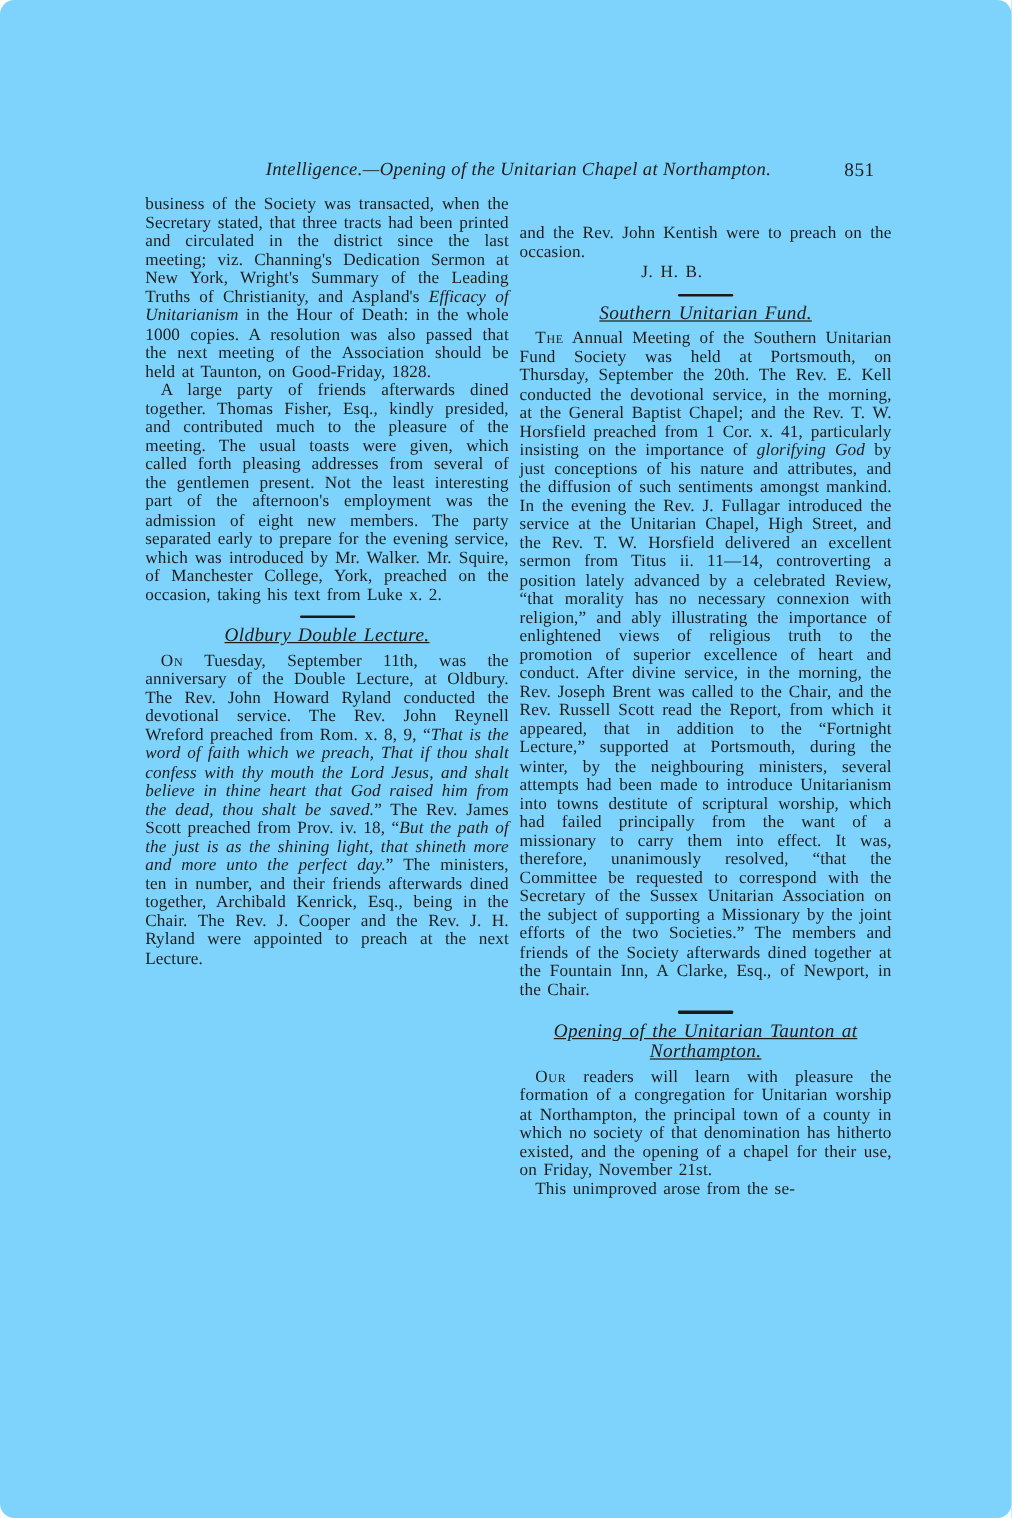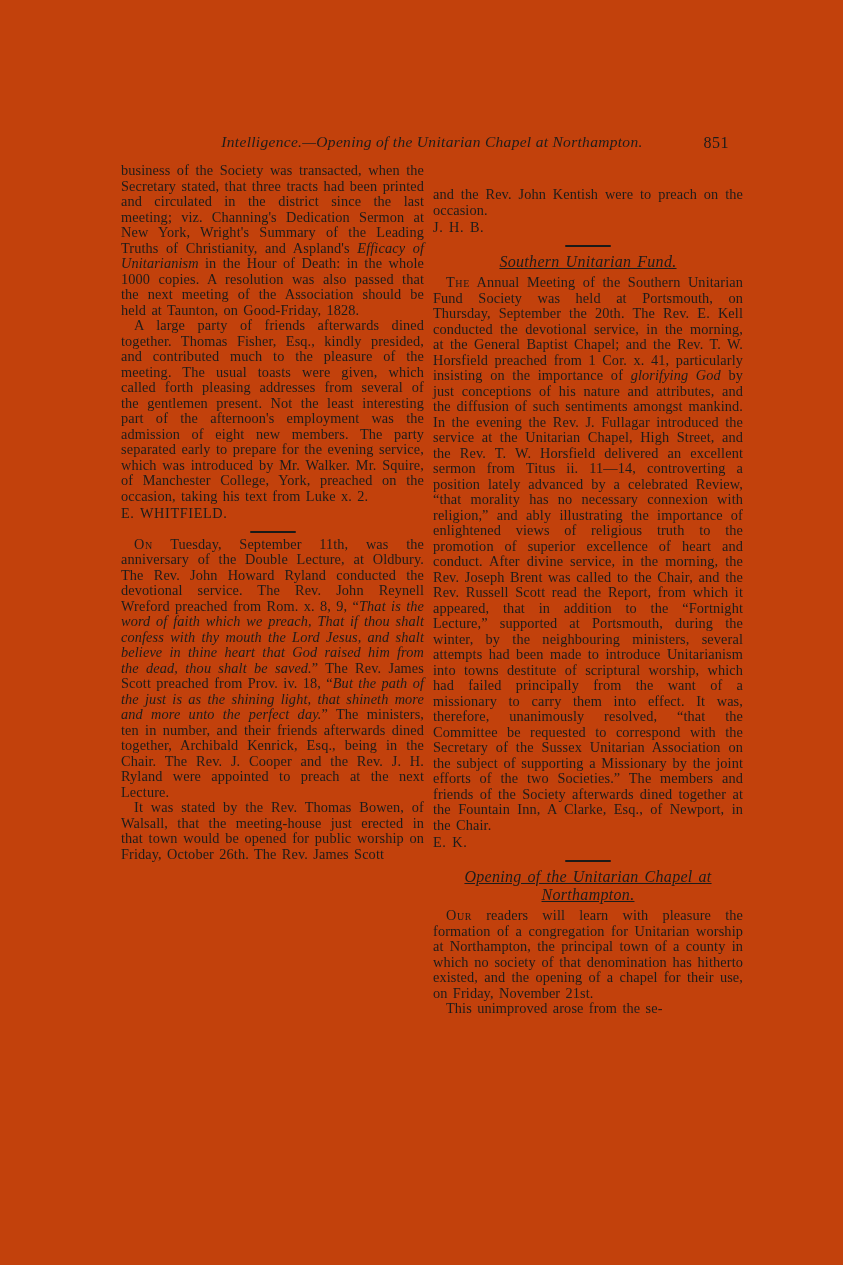--- a/index.html
+++ b/index.html
@@ -46,21 +46,21 @@
     word-spacing: 1.6px;
     letter-spacing: 0.12px;
   }
   .col-left  { width: 303px; }
   .col-right { width: 310px; margin-top: 24px; }
   p.para { margin: 0; }
   p.para.indent { text-indent: 13px; }
   .it { font-style: italic; }
   .sc { font-variant: small-caps; letter-spacing: 0.6px; }
   .signature {
-    text-align: left;
+    text-align: center;
     margin-top: 2px;
     letter-spacing: 0.6px;
   }
   .col-left  .signature { padding-right: 22px; }
   .col-right .signature { padding-right: 56px; }
   .place {
     font-style: italic;
     text-indent: 16px;
     margin: 0;
   }
@@ -77,40 +77,38 @@
   .divider {
     width: 46px; height: 2.4px;
     background: #1b1a18;
     margin: 9px auto 4px;
     border-radius: 1px;
   }
 </style>
 </head>
 <body style="background: rgb(252, 252, 250);">
 
-<div class="page" style="background: #c2410c; color: rgb(30, 28, 26);">
+<div class="page" style="background: #7dd3fc; color: rgb(30, 28, 26); border-radius: 12px;">
   <div class="pagehead">
     <div class="running-title">Intelligence.—Opening of the Unitarian Chapel at Northampton.</div>
     <div class="page-number">851</div>
   </div>
   <div class="columns">
     <div class="col col-left" id="col-left">
         <p class="para"><span>business of the Society was transacted, when the Secretary stated, that three tracts had been printed and circulated in the district since the last meeting; viz. Channing's Dedication Sermon at New York, Wright's Summary of the Leading Truths of Christianity, and Aspland's </span><span class="it">Efficacy of Unitarianism</span><span> in the Hour of Death: in the whole 1000 copies. A resolution was also passed that the next meeting of the Association should be held at Taunton, on Good-Friday, 1828.</span></p>
         <p class="para indent"><span>A large party of friends afterwards dined together. Thomas Fisher, Esq., kindly presided, and contributed much to the pleasure of the meeting. The usual toasts were given, which called forth pleasing addresses from several of the gentlemen present. Not the least interesting part of the afternoon's employment was the admission of eight new members. The party separated early to prepare for the evening service, which was introduced by Mr. Walker. Mr. Squire, of Manchester College, York, preached on the occasion, taking his text from Luke x. 2.</span></p>
-        <div class="signature">E. WHITFIELD.</div>
         <div class="divider"></div>
+        <div class="heading">Oldbury Double Lecture.</div>
         <p class="para indent"><span class="sc">On</span><span> Tuesday, September 11th, was the anniversary of the Double Lecture, at Oldbury. The Rev. John Howard Ryland conducted the devotional service. The Rev. John Reynell Wreford preached from Rom. x. 8, 9, “</span><span class="it">That is the word of faith which we preach, That if thou shalt confess with thy mouth the Lord Jesus, and shalt believe in thine heart that God raised him from the dead, thou shalt be saved.</span><span>” The Rev. James Scott preached from Prov. iv. 18, “</span><span class="it">But the path of the just is as the shining light, that shineth more and more unto the perfect day.</span><span>” The ministers, ten in number, and their friends afterwards dined together, Archibald Kenrick, Esq., being in the Chair. The Rev. J. Cooper and the Rev. J. H. Ryland were appointed to preach at the next Lecture.</span></p>
-        <p class="para indent"><span>It was stated by the Rev. Thomas Bowen, of Walsall, that the meeting-house just erected in that town would be opened for public worship on Friday, October 26th. The Rev. James Scott</span></p>
       </div>
     <div class="col col-right" id="col-right">
         <p class="para"><span>and the Rev. John Kentish were to preach on the occasion.</span></p>
         <div class="signature">J. H. B.</div>
         <div class="divider"></div>
         <div class="heading">Southern Unitarian Fund.</div>
         <p class="para indent"><span class="sc">The</span><span> Annual Meeting of the Southern Unitarian Fund Society was held at Portsmouth, on Thursday, September the 20th. The Rev. E. Kell conducted the devotional service, in the morning, at the General Baptist Chapel; and the Rev. T. W. Horsfield preached from 1 Cor. x. 41, particularly insisting on the importance of </span><span class="it">glorifying God</span><span> by just conceptions of his nature and attributes, and the diffusion of such sentiments amongst mankind. In the evening the Rev. J. Fullagar introduced the service at the Unitarian Chapel, High Street, and the Rev. T. W. Horsfield delivered an excellent sermon from Titus ii. 11—14, controverting a position lately advanced by a celebrated Review, “that morality has no necessary connexion with religion,” and ably illustrating the importance of enlightened views of religious truth to the promotion of superior excellence of heart and conduct. After divine service, in the morning, the Rev. Joseph Brent was called to the Chair, and the Rev. Russell Scott read the Report, from which it appeared, that in addition to the “Fortnight Lecture,” supported at Portsmouth, during the winter, by the neighbouring ministers, several attempts had been made to introduce Unitarianism into towns destitute of scriptural worship, which had failed principally from the want of a missionary to carry them into effect. It was, therefore, unanimously resolved, “that the Committee be requested to correspond with the Secretary of the Sussex Unitarian Association on the subject of supporting a Missionary by the joint efforts of the two Societies.” The members and friends of the Society afterwards dined together at the Fountain Inn, A Clarke, Esq., of Newport, in the Chair.</span></p>
-        <div class="signature">E. K.</div>
         <div class="divider"></div>
-        <div class="heading">Opening of the Unitarian Chapel at Northampton.</div>
+        <div class="heading">Opening of the Unitarian Taunton at Northampton.</div>
         <p class="para indent"><span class="sc">Our</span><span> readers will learn with pleasure the formation of a congregation for Unitarian worship at Northampton, the principal town of a county in which no society of that denomination has hitherto existed, and the opening of a chapel for their use, on Friday, November 21st.</span></p>
         <p class="para indent"><span>This unimproved arose from the se-</span></p>
       </div>
   </div>
 </div>
 
 </body></html>

